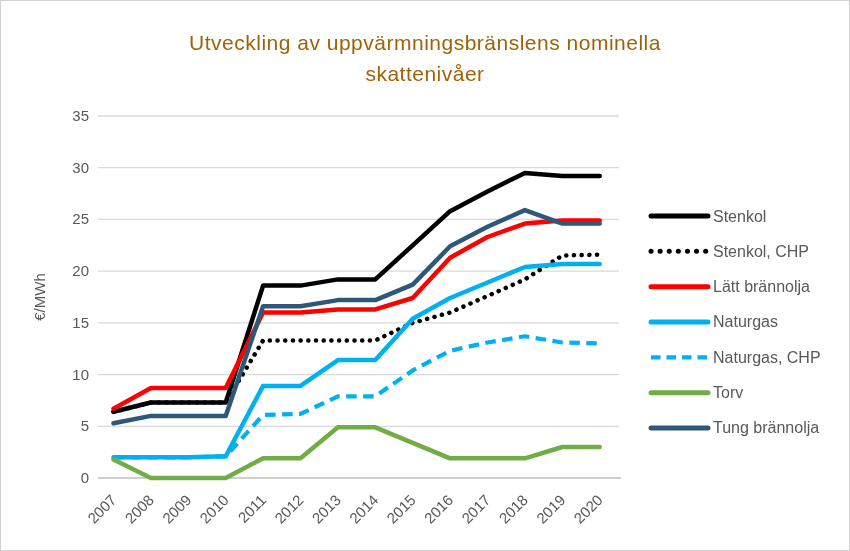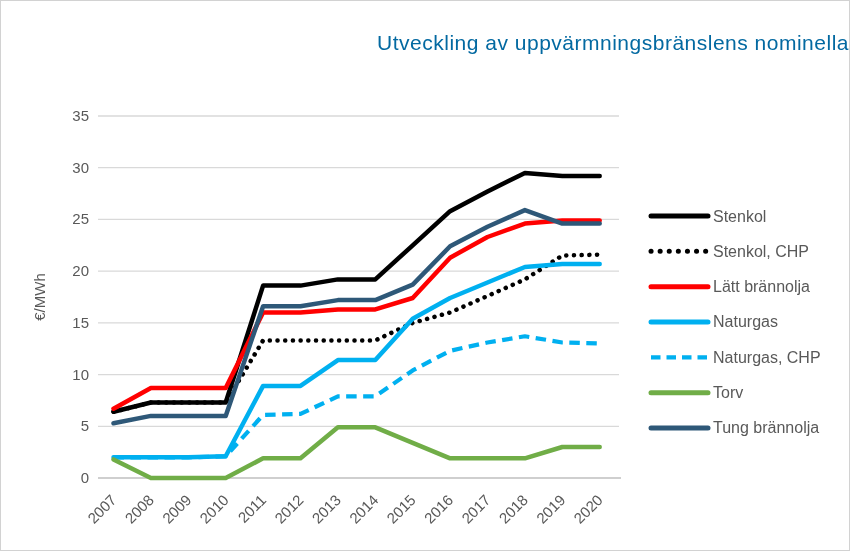--- a/index.html
+++ b/index.html
@@ -1,31 +1,32 @@
 <!DOCTYPE html>
 <html><head>
 <meta charset="utf-8">
 <style>
   html,body{margin:0;padding:0;background:#eee;font-family:"Liberation Sans",sans-serif;}
   #chart-container{
     position:relative;width:850px;height:551px;background:#ffffff;
     border:1px solid #d2d2d2;box-sizing:border-box;overflow:hidden;
   }
   #chart-title{
-    position:absolute;top:26px;left:0;width:100%;text-align:right;
-    color:#0369a1;font-size:21px;line-height:31px;letter-spacing:.5px;
+    position:absolute;top:26px;left:0;width:100%;text-align:center;
+    color:#a16207;font-size:21px;line-height:31px;letter-spacing:.5px;
   }
   #chart-svg{position:absolute;left:0;top:0;}
 </style>
 </head>
 <body>
 
 <div id="chart-container">
   <div id="chart-title">
     <div>Utveckling av uppvärmningsbränslens nominella</div>
+    <div>skattenivåer</div>
   </div>
   <svg id="chart-svg" width="850" height="551" viewBox="0 0 850 551" xmlns="http://www.w3.org/2000/svg">
       <line x1="97" x2="620" y1="477" y2="477" stroke="#bfbfbf" stroke-width="1.3"></line>
       <text x="88" y="482" text-anchor="end" font-size="15" fill="#595959">0</text>
       <line x1="97" x2="618" y1="425.28499999999997" y2="425.28499999999997" stroke="#d9d9d9" stroke-width="1.3"></line>
       <text x="88" y="430.28499999999997" text-anchor="end" font-size="15" fill="#595959">5</text>
       <line x1="97" x2="618" y1="373.57" y2="373.57" stroke="#d9d9d9" stroke-width="1.3"></line>
       <text x="88" y="378.57" text-anchor="end" font-size="15" fill="#595959">10</text>
       <line x1="97" x2="618" y1="321.855" y2="321.855" stroke="#d9d9d9" stroke-width="1.3"></line>
       <text x="88" y="326.855" text-anchor="end" font-size="15" fill="#595959">15</text>

